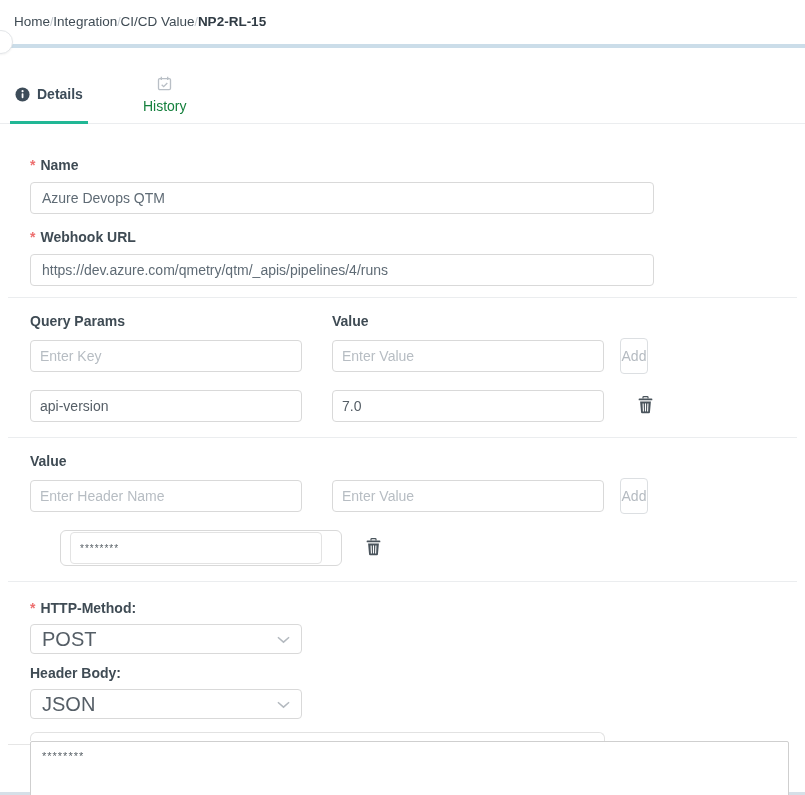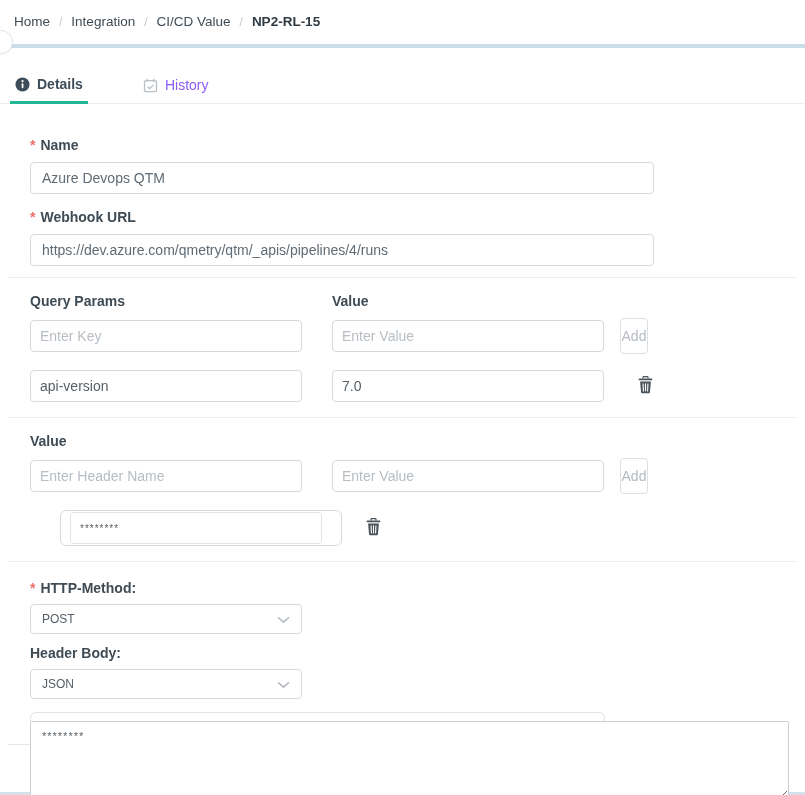--- a/index.html
+++ b/index.html
@@ -1,37 +1,37 @@
 <!DOCTYPE html>
 <html><head>
 <meta charset="utf-8">
 <style>
   * { box-sizing: border-box; margin: 0; padding: 0; }
   html,body { width: 805px; height: 795px; background: #fff; overflow: hidden; }
   body { font-family: "Liberation Sans", sans-serif; color: #3f4b54; position: relative; }
 
   
-  .breadcrumb { padding: 14px 0 0 14px; font-size: 13.5px; display: flex; align-items: center; gap: 9px; }
+  .breadcrumb { padding: 14px 0 0 14px; font-size: 13.5px; display: flex; align-items: center; }
   .crumb { color: #3f4b54; cursor: pointer; }
   .crumb-sep { color: #c3c9cf; font-size: 12px; }
   .crumb-current { font-weight: 700; color: #303b44; }
 
   
   .top-bar { position: absolute; left: 0; top: 44px; width: 805px; height: 4px; background: #cbdde9; }
   .edge-handle { position: absolute; left: -11px; top: 30px; width: 24px; height: 24px; border-radius: 50%;
                  background: #fff; border: 1px solid #e3e6e9; box-shadow: 0 1px 2px rgba(0,0,0,.05);
                  z-index: 5; display: flex; align-items: center; padding-left: 3px; }
   .edge-handle span { font-size: 11px; color: #5a646c; line-height: 1; }
 
   
   .tabs { margin-top: 40px; padding-left: 10px; display: flex; border-bottom: 1px solid #ebedef; gap: 28px; }
   .tab { display: flex; align-items: center; gap: 7px; font-size: 14px; padding: 7px 5px 9px 5px; cursor: pointer; }
   .tab + .tab { margin-left: 22px; }
   .tab.active { font-weight: 600; color: #3d4c59; border-bottom: 3px solid #21b795; margin-bottom: -1px; }
-  .tab.inactive { color: #8b5cf6; }
+  .tab.inactive { color: #15803d; flex-direction: column; }
   .tab svg { display: block; }
 
   
   .content { padding: 0 0 0 30px; }
   .field-label { font-size: 14px; font-weight: 700; color: #3f4b54; display: flex; align-items: center; }
   .req { color: #ed6f6f; margin-right: 5px; font-weight: 700; }
   .txt-input { display: block; width: 624px; height: 32px; border: 1px solid #d9d9d9; border-radius: 4px;
                padding: 0 11px; font-size: 14px; color: #5f6b75; font-family: "Liberation Sans", sans-serif;
                outline: none; background: #fff; }
   .txt-input::placeholder { color: #b7bdc3; }
@@ -57,21 +57,21 @@
   .trash-btn { margin-left: 32px; background: none; border: none; cursor: pointer; padding: 2px; }
 
   
   .pw-wrap { position: relative; width: 282px; height: 36px; border: 1px solid #d9d9d9; border-radius: 6px; }
   .pw-inner { position: absolute; left: 9px; top: 1px; width: 252px; height: 32px; border: 1px solid #e3e3e3;
               border-radius: 4px; padding: 0 9px; font-size: 10px; letter-spacing: 1px; color: #5a6268;
               font-family: "Liberation Sans", sans-serif; outline: none; }
 
   .lbl-method { margin-top: 18px; }
   .select-box { position: relative; margin-top: 8px; width: 272px; height: 30px; border: 1px solid #d9d9d9;
-                border-radius: 4px; display: flex; align-items: center; padding: 0 11px; font-size: 12px;
+                border-radius: 4px; display: flex; align-items: center; padding: 0 11px; font-size: 20px;
                 color: #555e66; cursor: pointer; background: #fff; }
   .select-box svg { position: absolute; right: 11px; top: 11px; }
   .lbl-body { margin-top: 11px; }
 
   .hidden-wrap-top { margin-top: 13px; width: 575px; height: 9px; border: 1px solid #e2e2e2; border-bottom: none;
                      border-radius: 6px 6px 0 0; }
   .body-textarea { display: block; margin-top: 0; width: 759px; height: 79px; border: 1px solid #cfcfcf;
                    border-radius: 2px; padding: 8px 11px; font-size: 11px; letter-spacing: 1px; color: #5a6268;
                    font-family: "Liberation Sans", sans-serif; outline: none; resize: both; background: #fff; position: relative; z-index: 2; }
 

